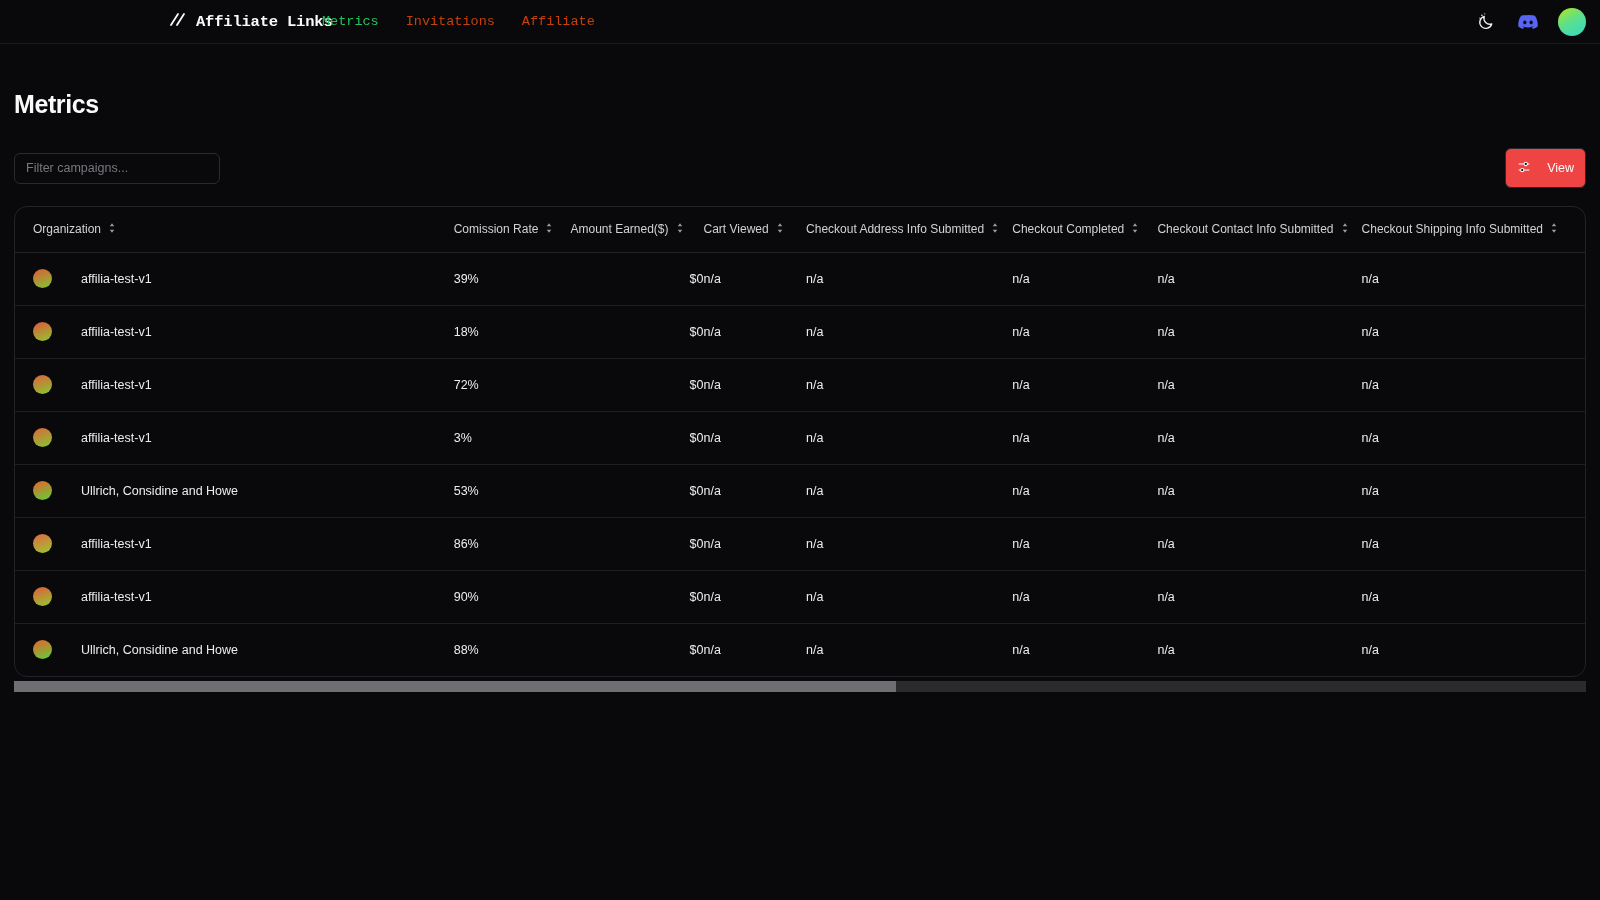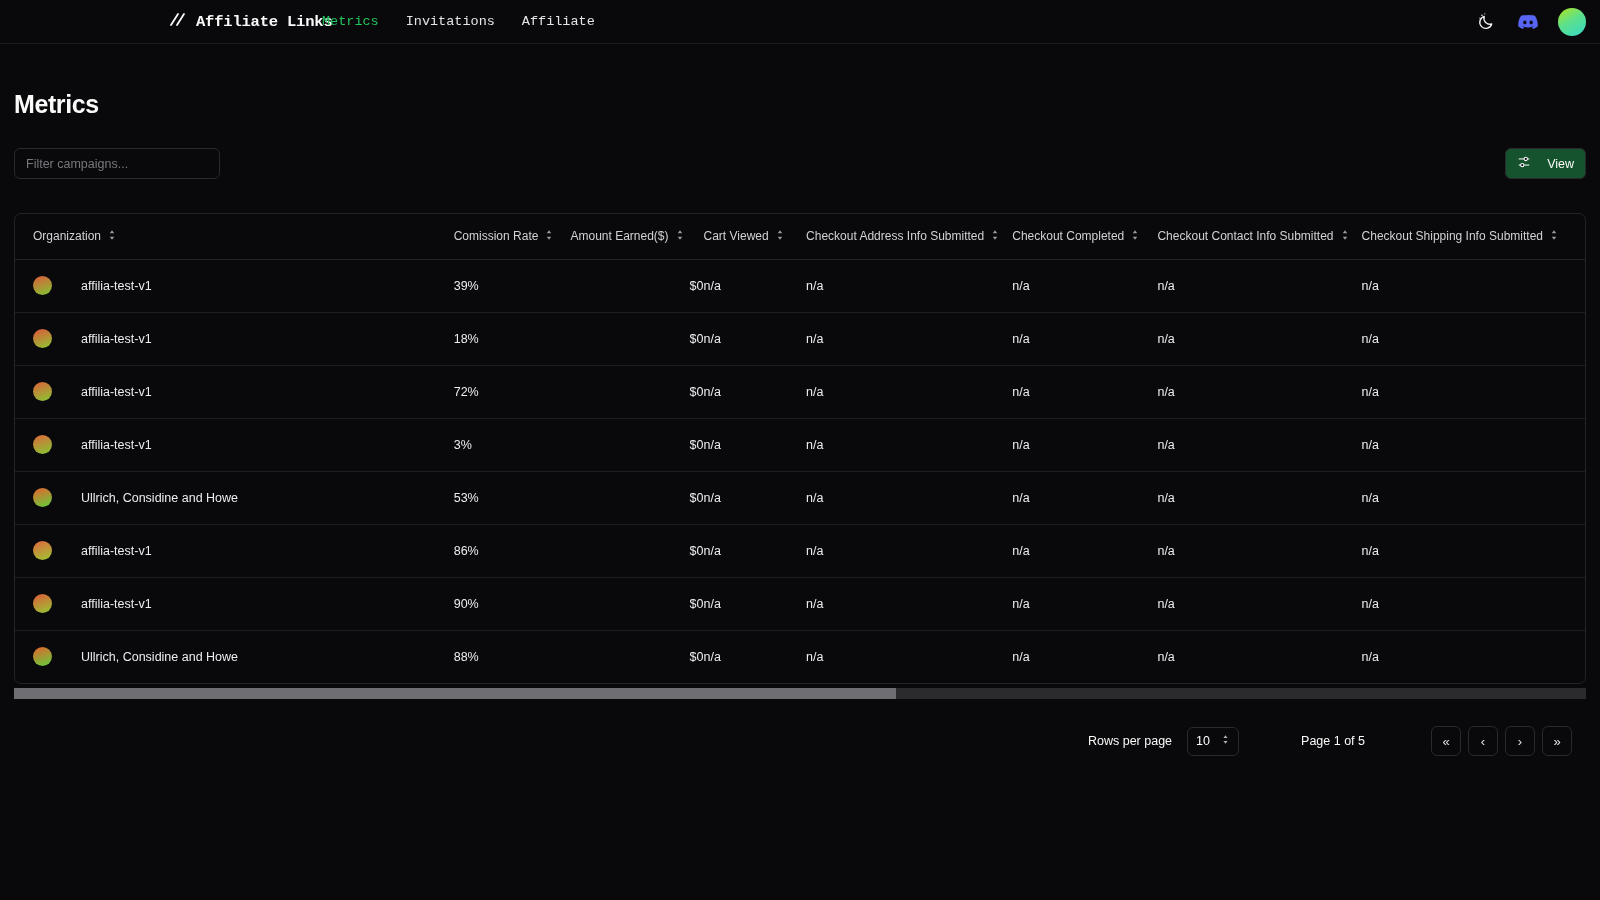--- a/index.html
+++ b/index.html
@@ -27,21 +27,21 @@
   }
   .logo-slashes { display: block; }
   .brand-name {
     font-size: 15.5px; font-weight: bold; letter-spacing: -0.2px; color: #fafafa;
   }
   .nav-links {
     position: absolute; left: 322px;
     display: flex; align-items: center; gap: 27px;
   }
   .nav-link {
-    font-size: 13.5px; color: #e5e5e5; text-decoration: none; cursor: pointer;
+    font-size: 13.5px; color: #c2410c; text-decoration: none; cursor: pointer;
   }
   .nav-link.active { color: #22c55e; }
 
   .nav-right {
     position: absolute; right: 14px;
     display: flex; align-items: center; gap: 18px;
   }
   .icon-btn {
     width: 24px; height: 24px; display: flex; align-items: center; justify-content: center;
     cursor: pointer; background: none; border: none;
@@ -71,34 +71,34 @@
     padding: 0 11px;
     font-size: 12.5px;
     color: #fafafa;
     font-family: "Liberation Sans", sans-serif;
     outline: none;
   }
   .filter-input::placeholder { color: #77777d; }
 
   .view-btn {
     display: flex; align-items: center; gap: 16px;
-    height: 31px; padding: 0 11px;
-    background: #14532d;
+    height: 40px; padding: 0 11px;
+    background: #ef4444;
     border: 1px solid #2a2a2e;
     border-radius: 6px;
     color: #fafafa; font-size: 12.5px;
     cursor: pointer;
     font-family: "Liberation Sans", sans-serif;
   }
 
   
   .table-wrap {
-    margin-top: 34px;
+    margin-top: 18px;
     border: 1px solid #232326;
-    border-radius: 7px;
+    border-radius: 13px;
     overflow: hidden;
     background: #09090b;
   }
   table { width: 100%; border-collapse: collapse; table-layout: fixed; }
   thead th {
     text-align: left;
     font-size: 12px;
     font-weight: normal;
     color: #d2d2d6;
     height: 45px;
@@ -434,31 +434,13 @@
             <td class="col-ship">n/a</td>
           </tr>
         </tbody>
     </table>
   </div>
 
   <div class="hscroll">
     <div class="hscroll-thumb"></div>
   </div>
 
-  <div class="pagination">
-    <span class="rows-label">Rows per page</span>
-    <div class="rows-select">
-      <span>10</span>
-      <span>
-        <svg width="9" height="11" viewBox="0 0 10 14">
-            <path d="M5 1.6 7.6 5H2.4zM5 12.4 2.4 9h5.2z" fill="#b0b0b6"></path>
-          </svg>
-      </span>
-    </div>
-    <span class="page-indicator">Page 1 of 5</span>
-    <div class="pager-group">
-      <button class="pager-btn">«</button>
-      <button class="pager-btn">‹</button>
-      <button class="pager-btn">›</button>
-      <button class="pager-btn">»</button>
-    </div>
-  </div>
 </div>
 
 </body></html>

